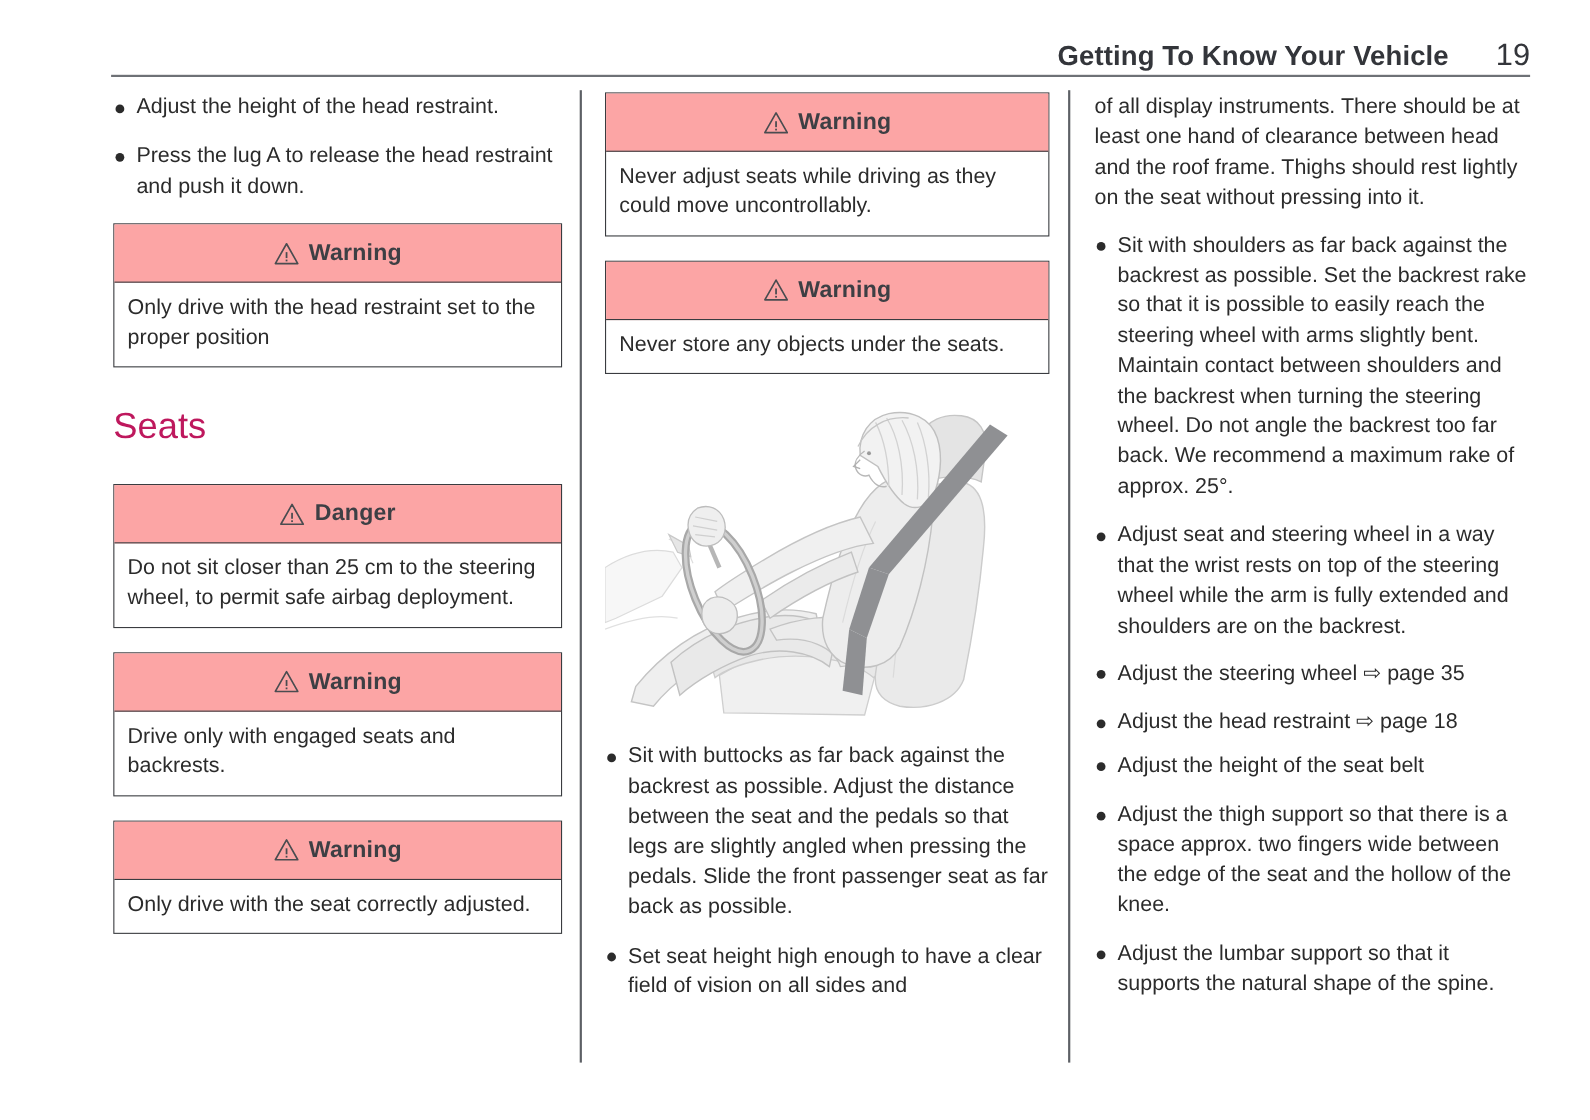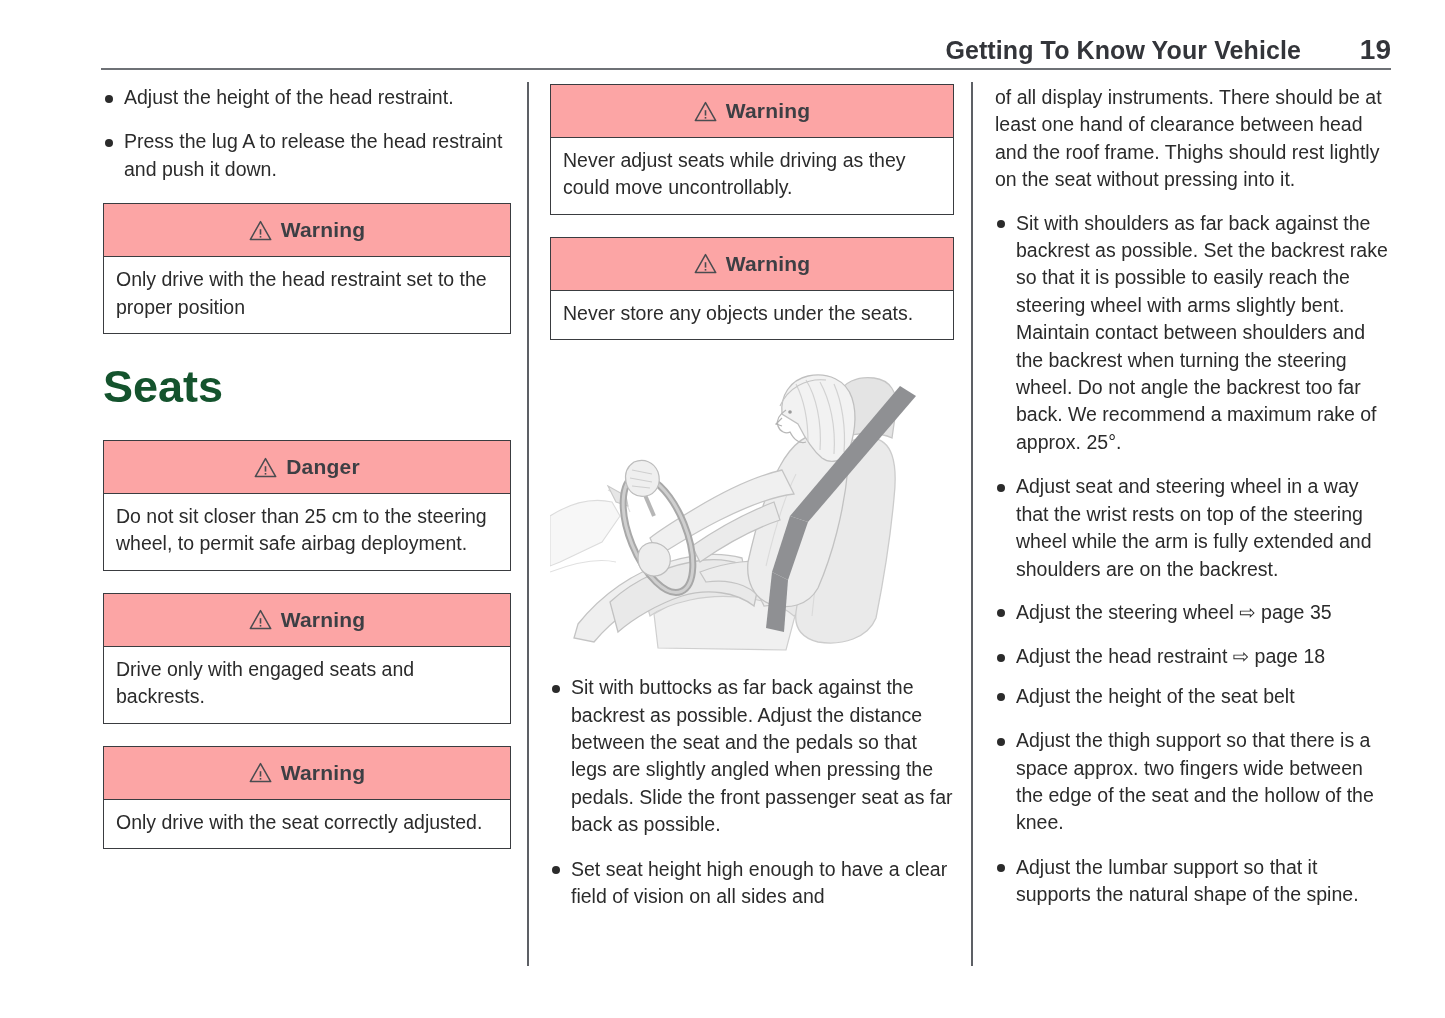--- a/index.html
+++ b/index.html
@@ -34,23 +34,23 @@
     height: 34px;
   }
   .header-title {
     font-size: 25px;
     font-weight: bold;
     color: #33353a;
     letter-spacing: 0.1px;
   }
   .header-pageno {
     font-size: 28px;
-    font-weight: bold;
+    font-weight: normal;
     color: #33353a;
-    margin-left: 52px;
+    margin-left: 36px;
     min-width: 38px;
     text-align: right;
   }
   .header-rule {
     width: 100%;
     height: 2px;
     background: #6e7176;
   }
 
   
@@ -100,23 +100,23 @@
     top: 10.5px;
     width: 8px;
     height: 8px;
     border-radius: 50%;
     background: #2b2b2b;
   }
   .tight > li { margin-bottom: 11px; }
 
   
   h2.sec-title {
-    font-size: 45px;
-    font-weight: bold;
-    color: #14532d;
+    font-size: 33px;
+    font-weight: normal;
+    color: #be185d;
     margin: 0;
     padding: 0;
     line-height: 38px;
   }
   h3.sub-title {
     font-size: 25px;
     font-weight: normal;
     color: #33353a;
     margin: 0;
     padding: 0;

